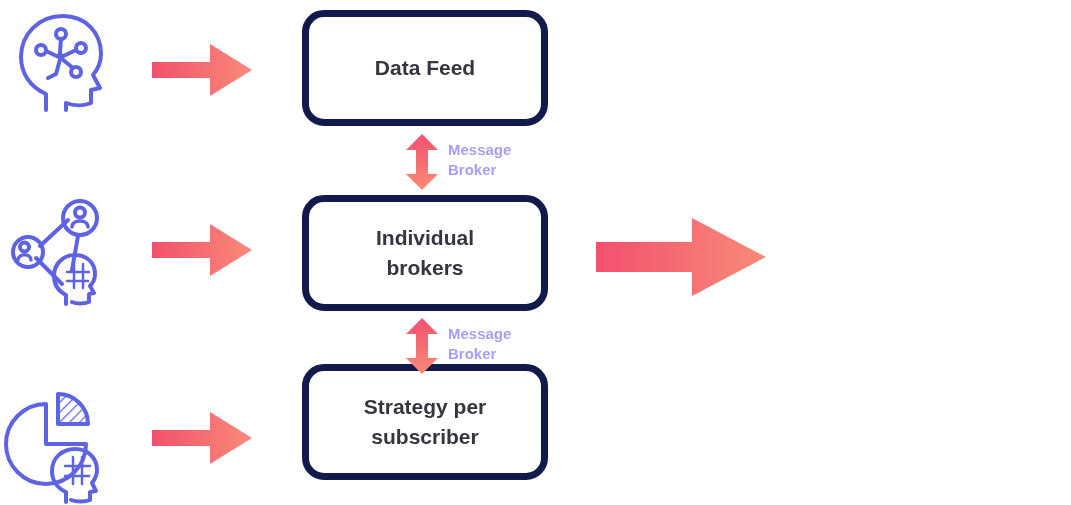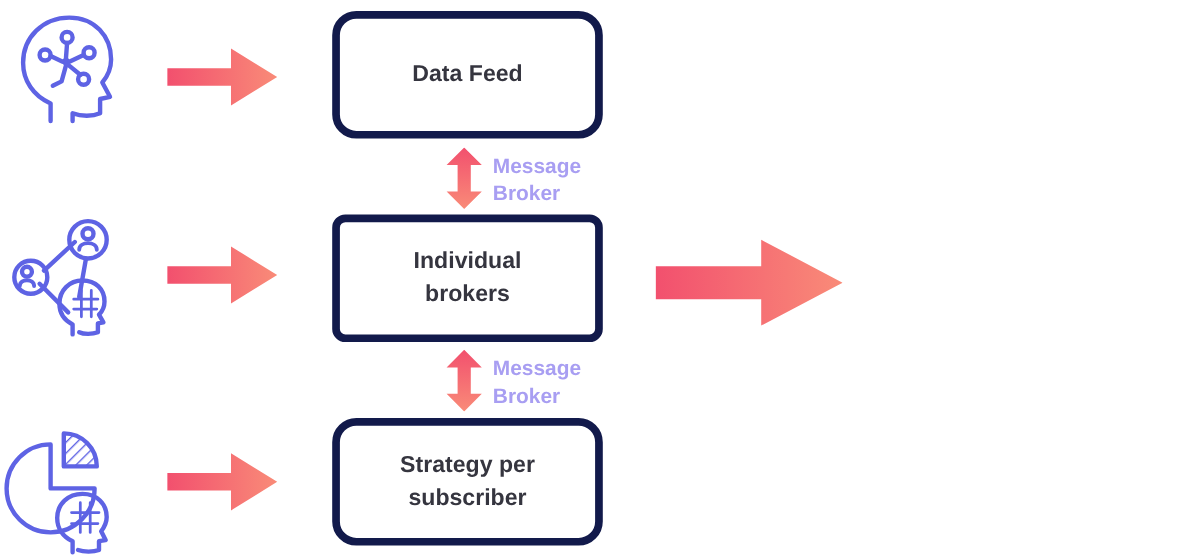--- a/index.html
+++ b/index.html
@@ -37,21 +37,21 @@
     color:var(--box-text);
     padding:0 26px;
   }
   .h-arrow{position:absolute;width:100px;height:64px;}
   .v-arrow{position:absolute;width:36px;height:56px;}
   .big-arrow{position:absolute;width:170px;height:84px;}
   .broker-label{
     position:absolute;
     width:86px;
     font-weight:bold;
-    font-size:19px;
+    font-size:15px;
     line-height:1.3;
     color:var(--broker-label);
   }
   .result{
     position:absolute;
     left:818px;top:186px;
     color:var(--result-text);
     font-weight:bold;
     white-space:nowrap;
   }
@@ -133,24 +133,24 @@
   </div>
   <div class="h-arrow" style="left:152px;top:406px;">
     <svg width="100" height="64" viewBox="0 0 100 64">
       <path d="M0 24 H58 V6 L100 32 L58 58 V40 H0 Z" fill="url(#grad-h)"></path>
     </svg>
   </div>
 
   <div class="node-box" style="top:10px;">
     <span>Data Feed</span>
   </div>
-  <div class="node-box" style="top:195px;border-radius:12px;">
+  <div class="node-box" style="top:195px;">
     <span>Individual brokers</span>
   </div>
-  <div class="node-box" style="top:380px;">
+  <div class="node-box" style="top:364px;">
     <span>Strategy per subscriber</span>
   </div>
 
   <div class="v-arrow" style="left:404px;top:134px;">
     <svg width="36" height="56" viewBox="0 0 36 56">
       <path d="M18 0 L34 16 H24 V40 H34 L18 56 L2 40 H12 V16 H2 Z" fill="url(#grad-v)"></path>
     </svg>
   </div>
   <div class="broker-label" style="left:448px;top:140px;">Message Broker</div>
 

